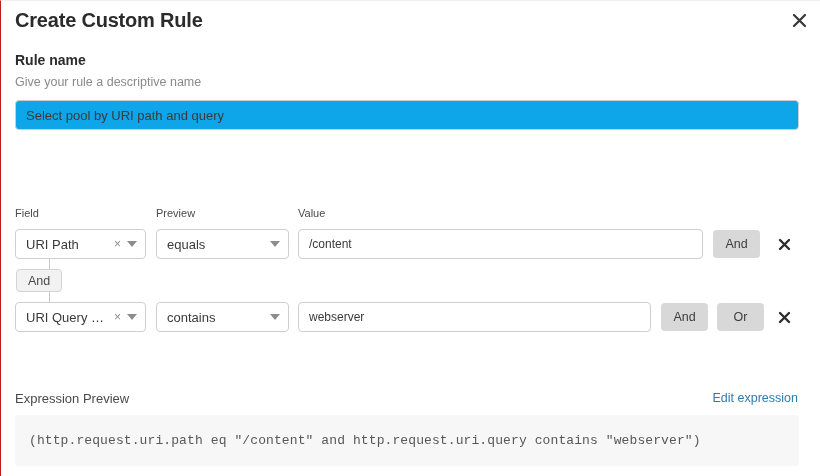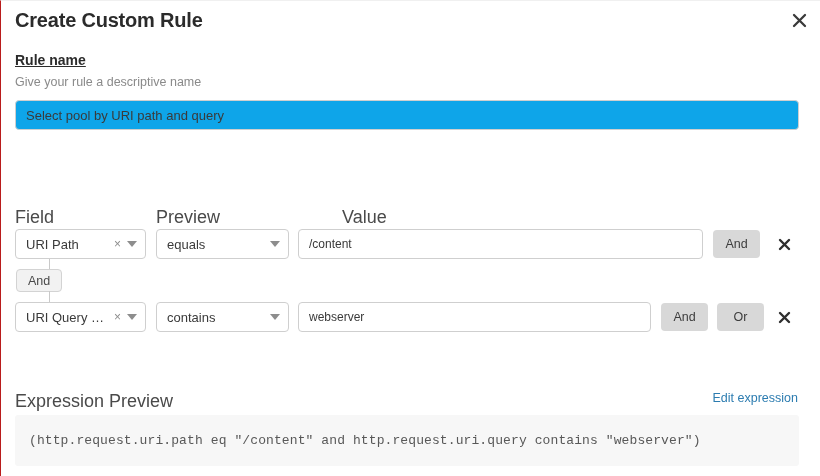--- a/index.html
+++ b/index.html
@@ -54,21 +54,20 @@
   .close-btn svg { display: block; }
 
   
   .rule-name-label {
     position: absolute;
     left: 14px;
     top: 51px;
     font-size: 14px;
     font-weight: bold;
     color: #2b2b2b;
-    text-decoration: underline;
   }
   .rule-name-hint {
     position: absolute;
     left: 14px;
     top: 74px;
     font-size: 12.5px;
     color: #8a8a8a;
   }
   .rule-name-input {
     position: absolute;
@@ -93,26 +92,26 @@
     top: 173px;
     font-size: 14.5px;
     font-weight: bold;
     color: #2b2b2b;
   }
 
   
   .col-label {
     position: absolute;
     top: 206px;
-    font-size: 18px;
+    font-size: 11px;
     color: #4a4a4a;
   }
   .col-label.field    { left: 14px;  }
   .col-label.operator { left: 155px; }
-  .col-label.value    { left: 297px; margin-left: 44px; }
+  .col-label.value    { left: 297px; }
 
   
   .cond-row {
     position: absolute;
     left: 0;
     width: 820px;
     height: 15px;
   }
   .cond-row.row-1 { top: 228px; }
   .cond-row.row-2 { top: 301px; }
@@ -231,21 +230,21 @@
     font-size: 12.5px;
     color: #4a4a4a;
     cursor: pointer;
   }
 
   
   .expr-label {
     position: absolute;
     left: 14px;
     top: 390px;
-    font-size: 18px;
+    font-size: 13px;
     color: #4a4a4a;
   }
   .edit-expr-link {
     position: absolute;
     right: 22px;
     top: 390px;
     font-size: 12.5px;
     color: #2c7cb0;
     text-decoration: none;
     cursor: pointer;

